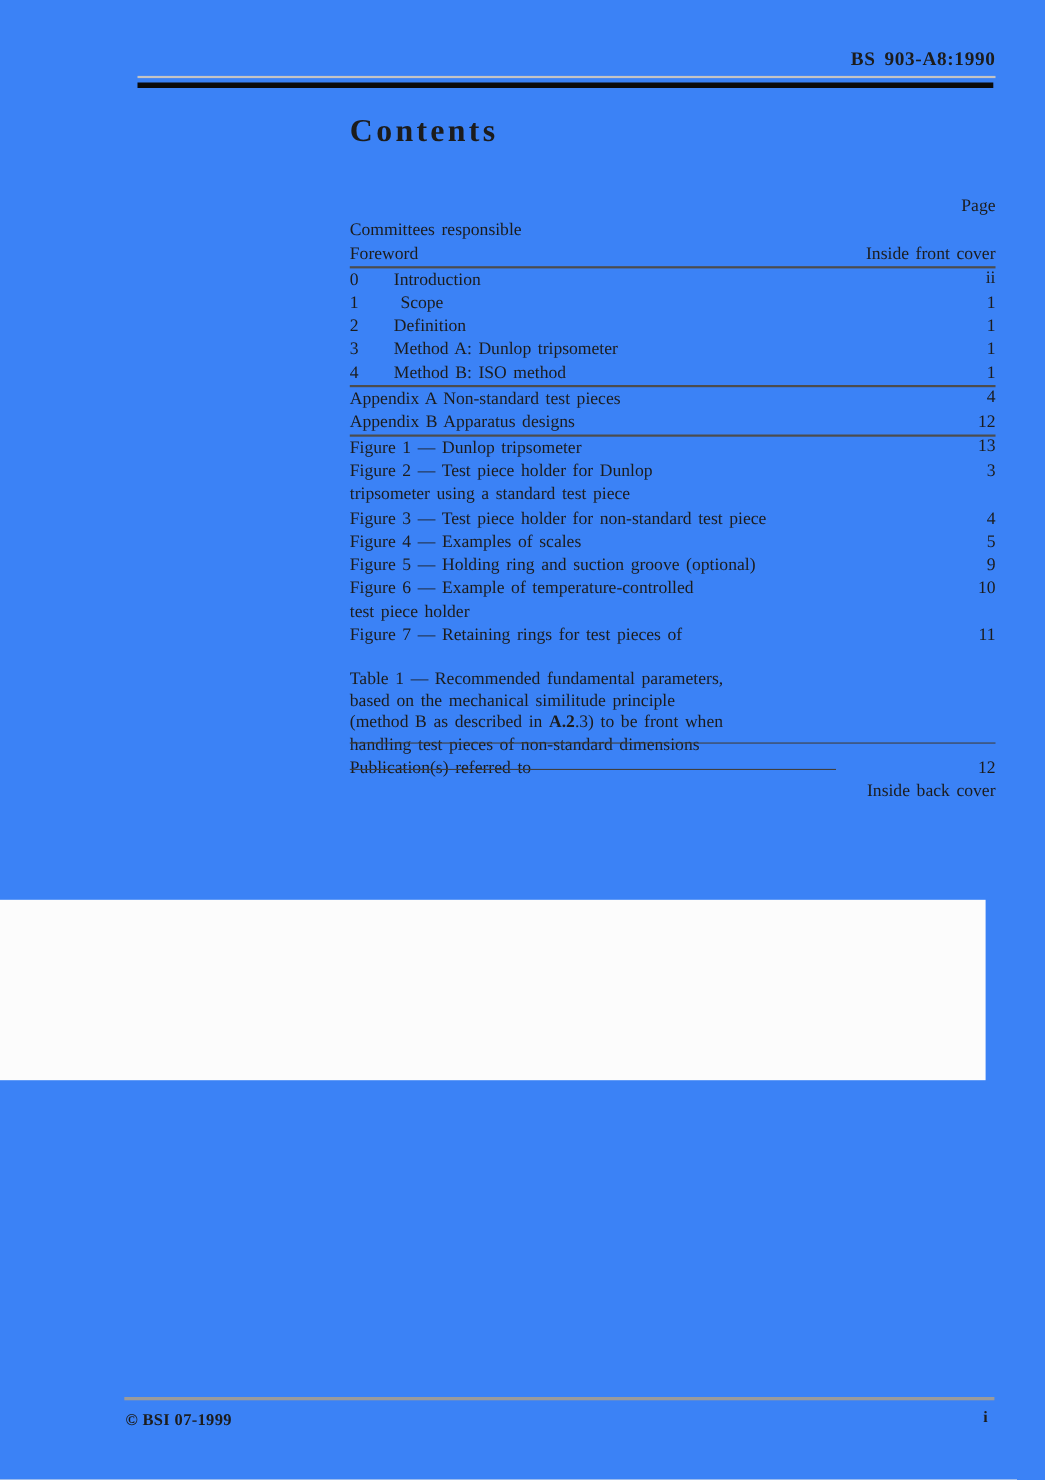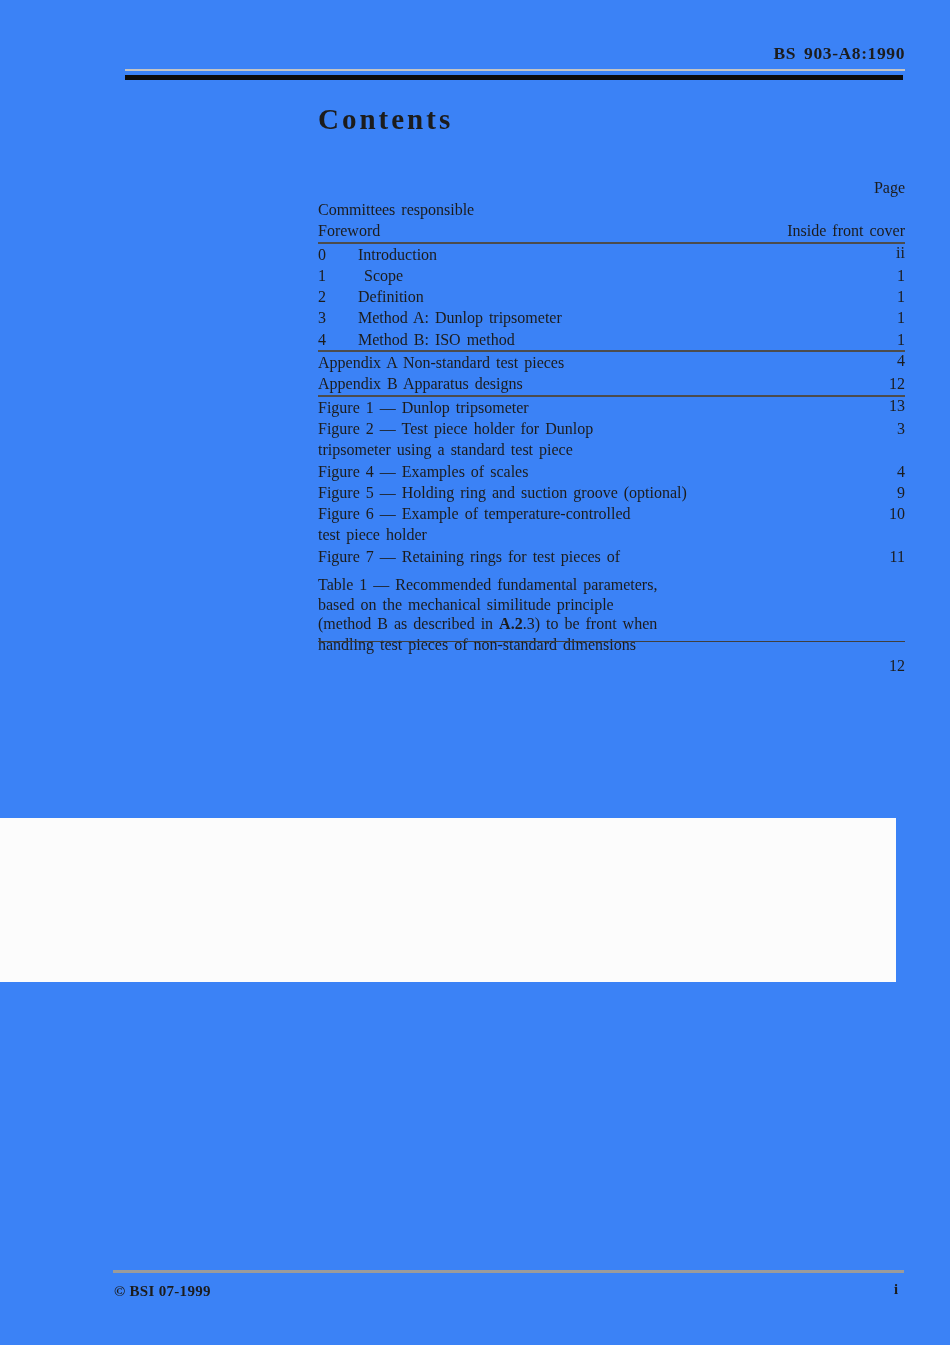--- a/index.html
+++ b/index.html
@@ -45,21 +45,21 @@
     text-align:right;height:22px;line-height:22px;
   }
   .row{
     display:flex;justify-content:space-between;
     height:21.3px;position:relative;white-space:nowrap;flex-direction:column;
   }
   .row .lbl{flex:0 1 auto;overflow:visible;}
   .row .num{flex:0 0 40px;}
   .row .pg{flex:0 0 auto;margin-left:8px;text-align:right;}
   .row.tbl{height:19.5px;line-height:19.5px;}
-  .row.tbl-first{margin-top:8px;justify-content:center;}
+  .row.tbl-first{margin-top:20px;justify-content:center;}
   .sep{height:2px;background:#4c4c4c;}
   
   .strike-full::after{
     content:"";position:absolute;left:0;right:0;top:50%;
     border-top:1.4px solid #3f3f3f;
   }
   .strike-high::after{
     content:"";position:absolute;left:0;right:0;top:36%;
     border-top:1.4px solid #3f3f3f;
   }
@@ -150,20 +150,24 @@
     </div>
     <div class="row">
       <span class="lbl">Figure 2 — Test piece holder for Dunlop</span>
       <span class="pg"></span>
     </div>
     <div class="row">
       <span class="lbl">tripsometer using a standard test piece</span>
       <span class="pg">4</span>
     </div>
     <div class="row">
+      <span class="lbl">Figure 3 — Test piece holder for non-standard test piece</span>
+      <span class="pg">5</span>
+    </div>
+    <div class="row">
       <span class="lbl">Figure 4 — Examples of scales</span>
       <span class="pg">9</span>
     </div>
     <div class="row">
       <span class="lbl">Figure 5 — Holding ring and suction groove (optional)</span>
       <span class="pg">10</span>
     </div>
     <div class="row">
       <span class="lbl">Figure 6 — Example of temperature-controlled</span>
       <span class="pg"></span>
@@ -186,20 +190,24 @@
       <span class="pg"></span>
     </div>
     <div class="row tbl">
       <span class="lbl"><span>(method B as described in </span><span class="b">A.2</span><span>.3) to be front when</span></span>
       <span class="pg"></span>
     </div>
     <div class="row strike-high">
       <span class="lbl">handling test pieces of non-standard dimensions</span>
       <span class="pg">12</span>
     </div>
+    <div class="row strike-partial">
+      <span class="lbl">Publication(s) referred to</span>
+      <span class="pg">Inside back cover</span>
+    </div>
 
   </div>
 
   <div class="ftr-rule"></div>
   <div class="ftr-copy">© BSI 07-1999</div>
   <div class="ftr-pagenum">i</div>
 
 </div>
 
 </body></html>

